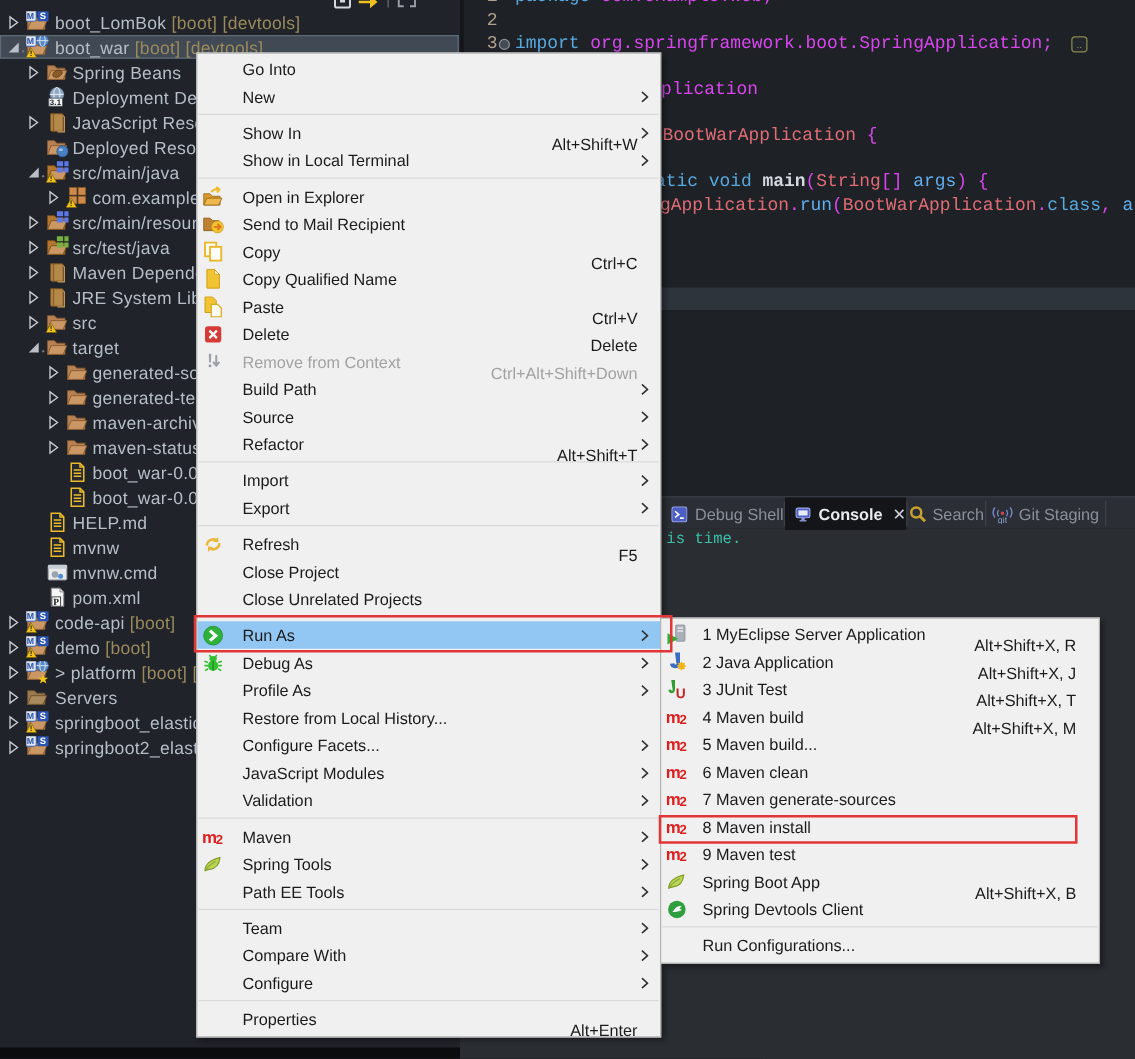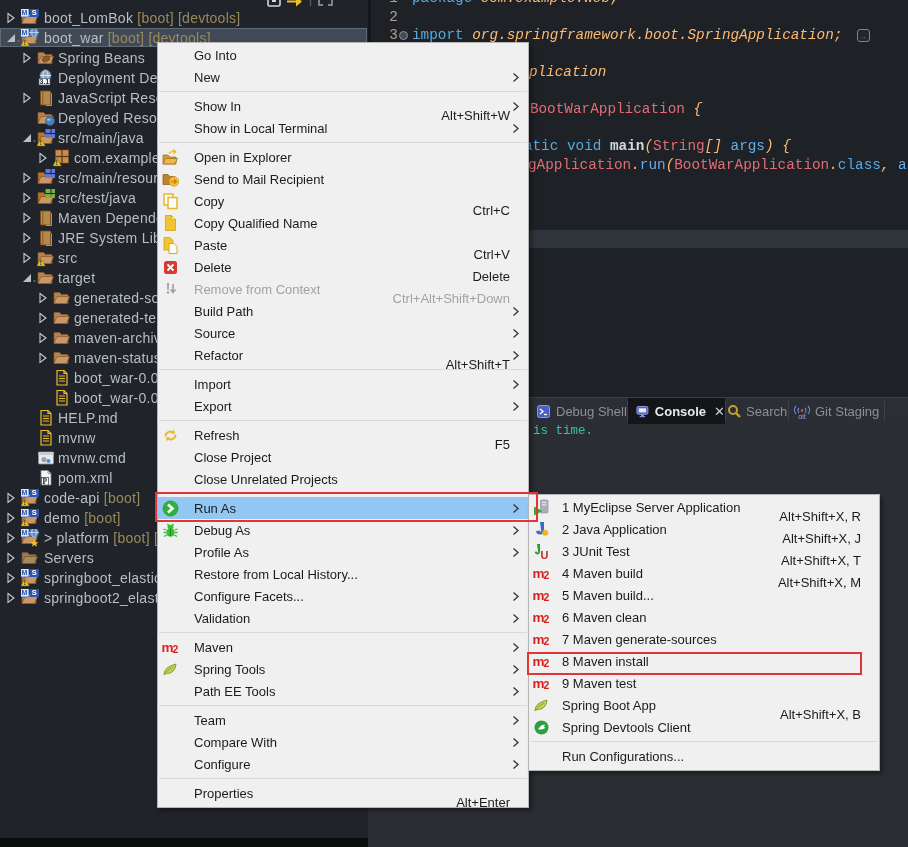--- a/index.html
+++ b/index.html
@@ -11,21 +11,21 @@
 .tr .i{position:absolute;top:1px;width:18px;height:18px;}
 .tr .t{position:absolute;top:2px;white-space:nowrap;text-align:center;}
 .tr .t b{font-weight:normal;color:#9a8a5c;}
 #selrow{position:absolute;left:0;top:28px;width:367px;height:19px;background:#414a54;border:1px solid #5e6a75;}
 
 #editor{position:absolute;left:368px;top:0;width:540px;height:847px;background:#1e2126;overflow:hidden;}
 #gap{position:absolute;left:368px;top:0;width:3px;height:838px;background:#14161a;}
 #curline{position:absolute;left:0;top:229.5px;width:540px;height:18.5px;background:#2e343c;}
 .cl{position:absolute;white-space:pre;font-family:"Liberation Mono",monospace;font-size:14.35px;line-height:19px;height:19px;letter-spacing:0;}
 .ln{position:absolute;width:23px;text-align:right;font-family:"Liberation Mono",monospace;font-size:14.4px;line-height:19px;color:#b0a08c;}
-.k{color:#58a9de;} .ty{color:#e06c75;} .me{color:#61afef;} .pl{color:#fdba74;font-style:italic;} .mn{color:#d4d9e0;font-weight:bold;}
+.k{color:#58a9de;} .ty{color:#e06c75;} .me{color:#61afef;} .pl{color:#d946ef;} .mn{color:#d4d9e0;font-weight:bold;}
 
 #tabbar{position:absolute;left:368px;top:397px;width:540px;height:26px;background:#2b2e34;border-top:1px solid #3a3e45;}
 #console{position:absolute;left:368px;top:423px;width:540px;height:424px;background:#2a2d32;}
 .tab{position:absolute;top:0;height:26px;display:flex;align-items:center;font-size:13px;color:#8a9099;white-space:nowrap;}
 
 .menu{position:absolute;background:#f0f0f0;border:1px solid #b5b5b5;box-shadow:3px 3px 4px rgba(0,0,0,0.35);padding:1px 0 3px 0;}
 .mi{position:relative;height:22px;display:flex;align-items:center;padding:0 18px 0 36px;font-size:13px;color:#1b1b1b;white-space:nowrap;}
 .mi .ic{position:absolute;left:4px;top:3px;width:17px;height:17px;}
 .mi .sc{margin-left:auto;padding-left:18px;margin-top:18px;}
 .mi .ar{position:absolute;right:9px;top:7px;width:6px;height:9px;}
@@ -624,20 +624,26 @@
 <div class="mi">
         <span>Restore from Local History...</span>
       </div>
 <div class="mi">
         <span>Configure Facets...</span>
         <svg class="ar" width="6" height="9" viewBox="0 0 6 9">
           <path d="M0.5,0.5 L5,4.5 L0.5,8.5" fill="none" stroke="#333" stroke-width="1.3"></path>
         </svg>
       </div>
 <div class="mi">
+        <span>JavaScript Modules</span>
+        <svg class="ar" width="6" height="9" viewBox="0 0 6 9">
+          <path d="M0.5,0.5 L5,4.5 L0.5,8.5" fill="none" stroke="#333" stroke-width="1.3"></path>
+        </svg>
+      </div>
+<div class="mi">
         <span>Validation</span>
         <svg class="ar" width="6" height="9" viewBox="0 0 6 9">
           <path d="M0.5,0.5 L5,4.5 L0.5,8.5" fill="none" stroke="#333" stroke-width="1.3"></path>
         </svg>
       </div>
 <div class="msep"></div>
 <div class="mi">
         <svg class="ic" width="17" height="17" viewBox="0 0 17 17">
           <text x="-0.5" y="13" font-size="13.5" font-weight="bold" fill="#dd1f1f" font-family="Liberation Sans">m</text>
           <text x="10.5" y="14" font-size="10.5" font-weight="bold" fill="#dd1f1f" font-family="Liberation Sans">2</text>

